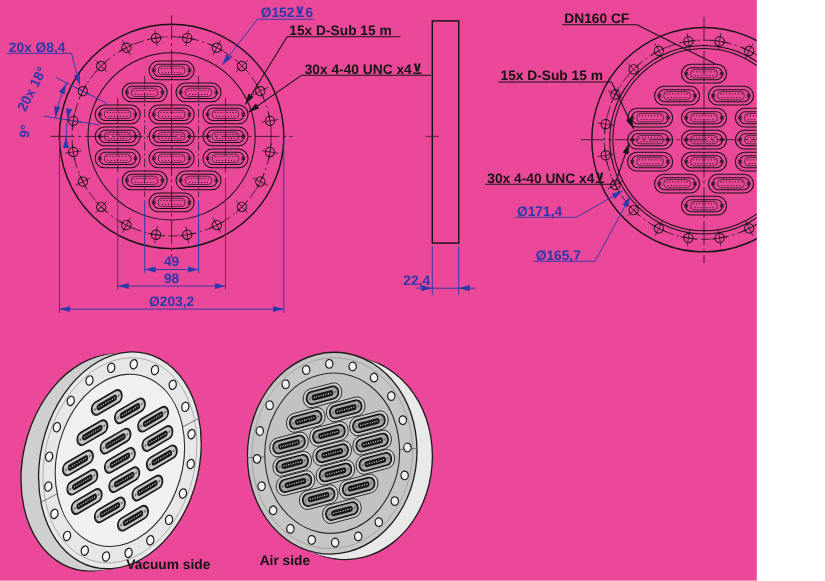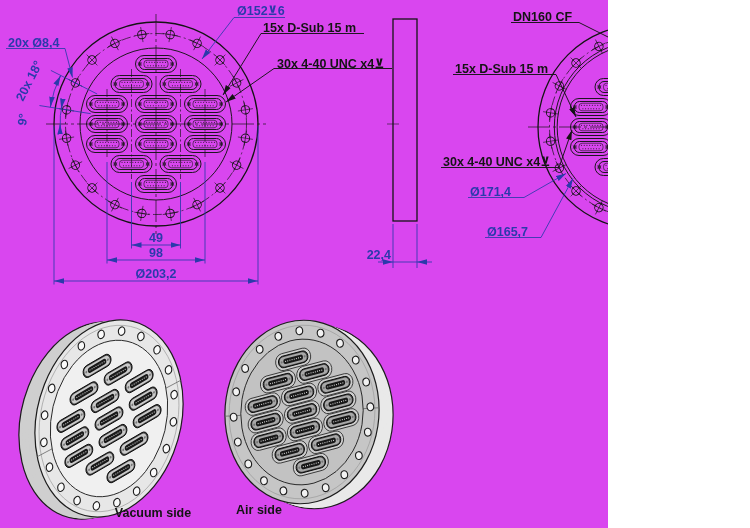--- a/index.html
+++ b/index.html
@@ -1,16 +1,16 @@
 <!DOCTYPE html>
 <html style="--dim: #2b3aab; --ln: #141414;"><head>
 <meta charset="utf-8">
 <style>
   html,body{margin:0;padding:0;background:#fff;}
-  .canvas{position:relative;width:608px;height:528px;background:#d946ef;overflow:hidden;}
+  .canvas{position:relative;width:688px;height:528px;background:#ec4899;overflow:hidden;}
   svg{display:block;}
   .k1{fill:none;stroke:var(--ln);stroke-width:.95;}
   .k2{fill:none;stroke:var(--ln);stroke-width:1.3;}
   .kt{fill:none;stroke:var(--ln);stroke-width:.6;}
   .kf{fill:var(--ln);stroke:none;}
   .cl{fill:none;stroke:var(--ln);stroke-width:.7;stroke-dasharray:22 3 3 3;}
   .cl2{fill:none;stroke:var(--ln);stroke-width:.65;stroke-dasharray:8 2.5 2 2.5;}
   .bc{fill:none;stroke:var(--ln);stroke-width:.7;stroke-dasharray:9 3 2 3;}
   .dm{fill:none;stroke:var(--dim);stroke-width:.85;}
   .lbl{font:700 12.5px "Liberation Sans","DejaVu Sans",sans-serif;fill:var(--ln);}

